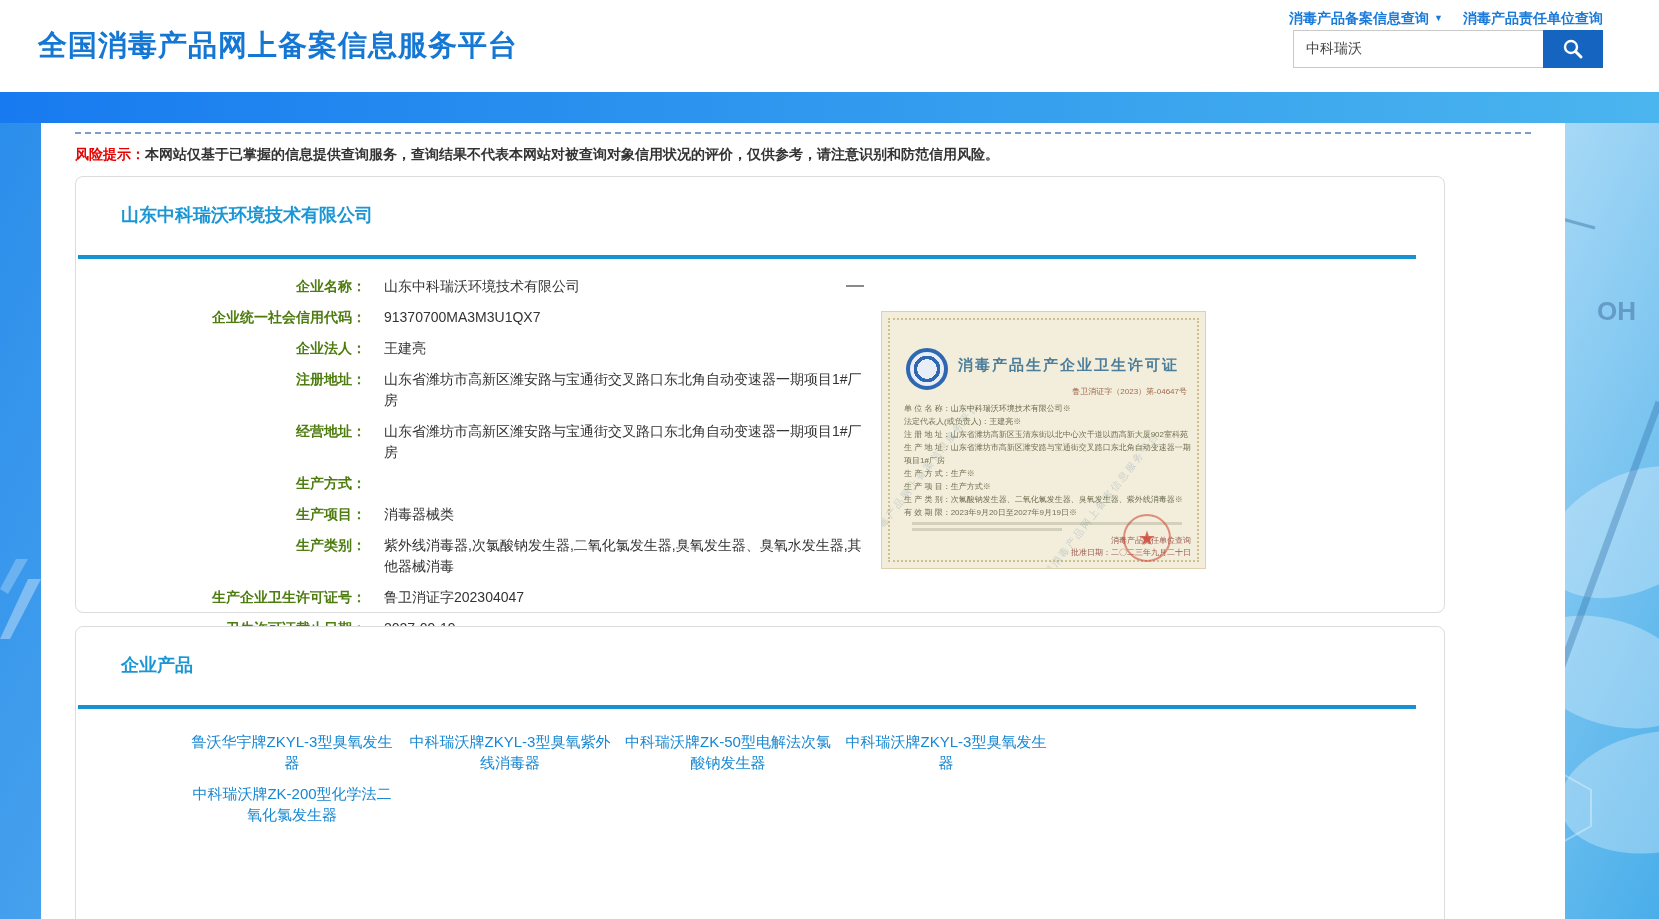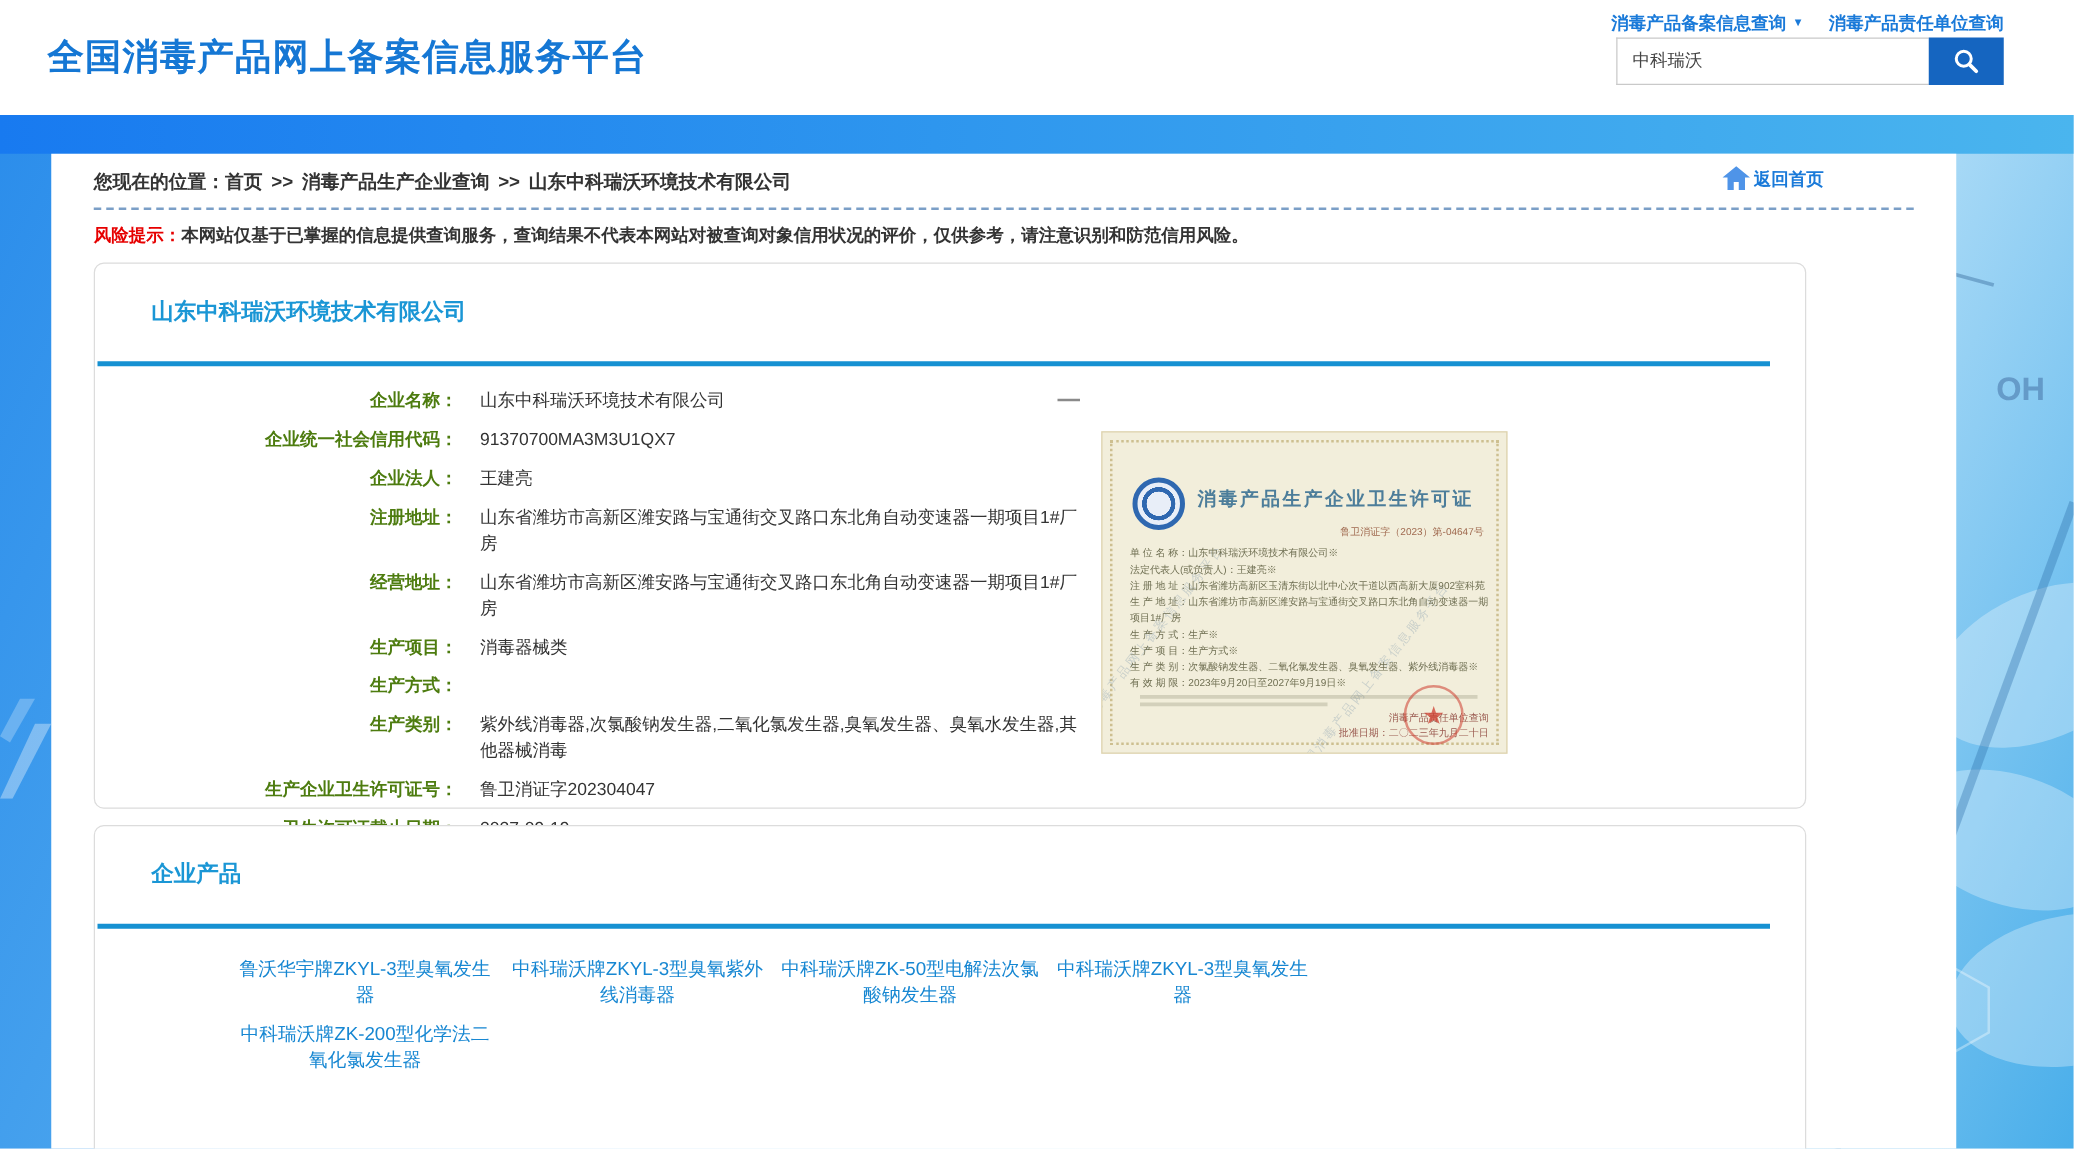--- a/index.html
+++ b/index.html
@@ -157,31 +157,20 @@
       <svg width="24" height="24" viewBox="0 0 24 24">
         <circle cx="10" cy="10" r="6" fill="none" stroke="#ffffff" stroke-width="2.4"></circle>
         <line x1="14.5" y1="14.5" x2="20" y2="20" stroke="#ffffff" stroke-width="3" stroke-linecap="round"></line>
       </svg>
     </button>
   </div>
 </header>
 
 <main class="wrapper">
 
-  <div class="breadcrumb-row">
-    <div class="breadcrumb">
-      <span>您现在的位置：</span><span id="crumbs"><span class="crumb">首页</span><span class="crumb-sep">&gt;&gt;</span><span class="crumb">消毒产品生产企业查询</span><span class="crumb-sep">&gt;&gt;</span><span class="crumb">山东中科瑞沃环境技术有限公司</span></span>
-    </div>
-    <a class="back-home">
-      <svg width="24" height="21" viewBox="0 0 24 21">
-        <path d="M12 1 L23 10 H19 V20 H14 V13.5 H10 V20 H5 V10 H1 Z" fill="#4f94e8"></path>
-      </svg>
-      <span>返回首页</span>
-    </a>
-  </div>
 
   <div class="dashed-sep"></div>
 
   <p class="risk">
     <span class="risk-label">风险提示：</span><span>本网站仅基于已掌握的信息提供查询服务，查询结果不代表本网站对被查询对象信用状况的评价，仅供参考，请注意识别和防范信用风险。</span>
   </p>
 
   <section class="card card-company">
     <h2 class="card-title">山东中科瑞沃环境技术有限公司</h2>
     <div class="blue-rule"></div>
@@ -200,26 +189,26 @@
         </div>
         <div class="field-row">
           <span class="field-label">注册地址：</span>
           <span class="field-value">山东省潍坊市高新区潍安路与宝通街交叉路口东北角自动变速器一期项目1#厂房</span>
         </div>
         <div class="field-row">
           <span class="field-label">经营地址：</span>
           <span class="field-value">山东省潍坊市高新区潍安路与宝通街交叉路口东北角自动变速器一期项目1#厂房</span>
         </div>
         <div class="field-row">
+          <span class="field-label">生产方式：</span>
+          <span class="field-value"></span>
+        </div>
+        <div class="field-row">
           <span class="field-label">生产项目：</span>
           <span class="field-value">消毒器械类</span>
-        </div>
-        <div class="field-row">
-          <span class="field-label">生产方式：</span>
-          <span class="field-value"></span>
         </div>
         <div class="field-row">
           <span class="field-label">生产类别：</span>
           <span class="field-value">紫外线消毒器,次氯酸钠发生器,二氧化氯发生器,臭氧发生器、臭氧水发生器,其他器械消毒</span>
         </div>
         <div class="field-row">
           <span class="field-label">生产企业卫生许可证号：</span>
           <span class="field-value">鲁卫消证字202304047</span>
         </div>
         <div class="field-row">

